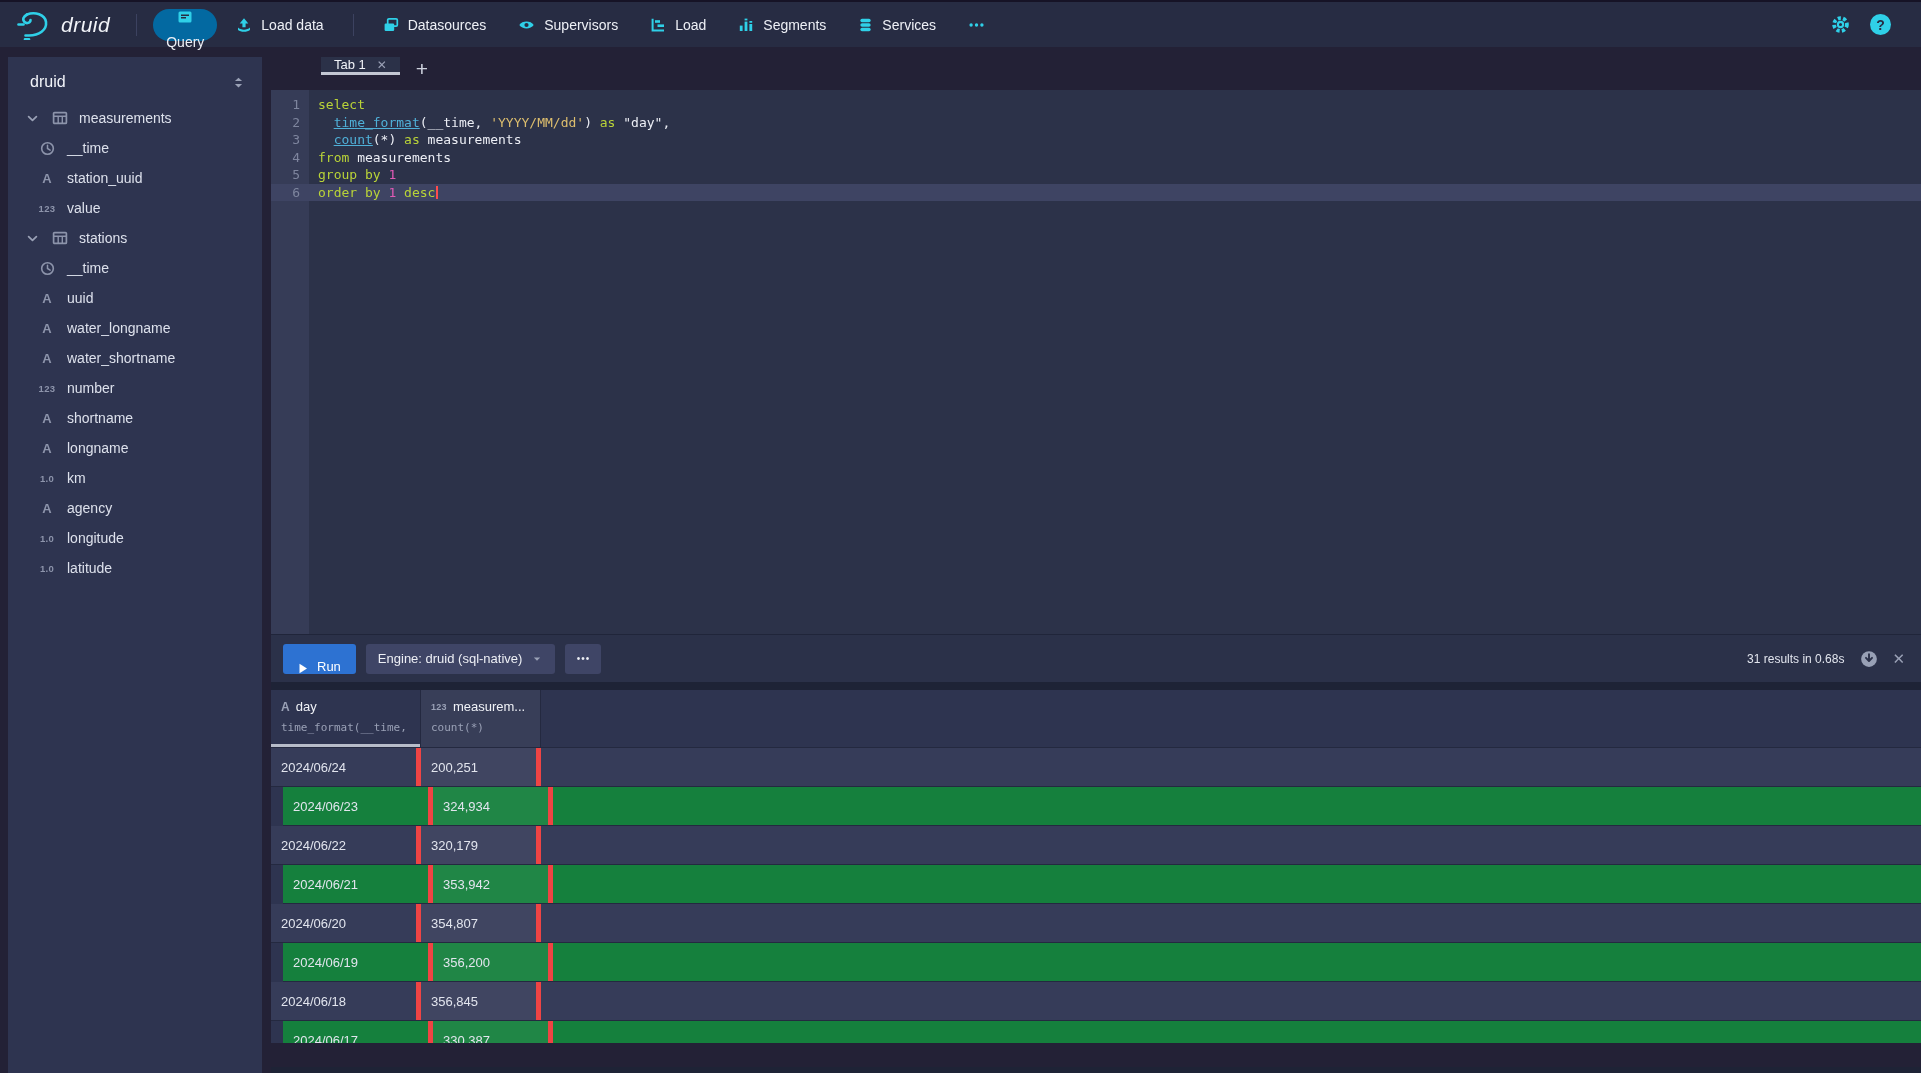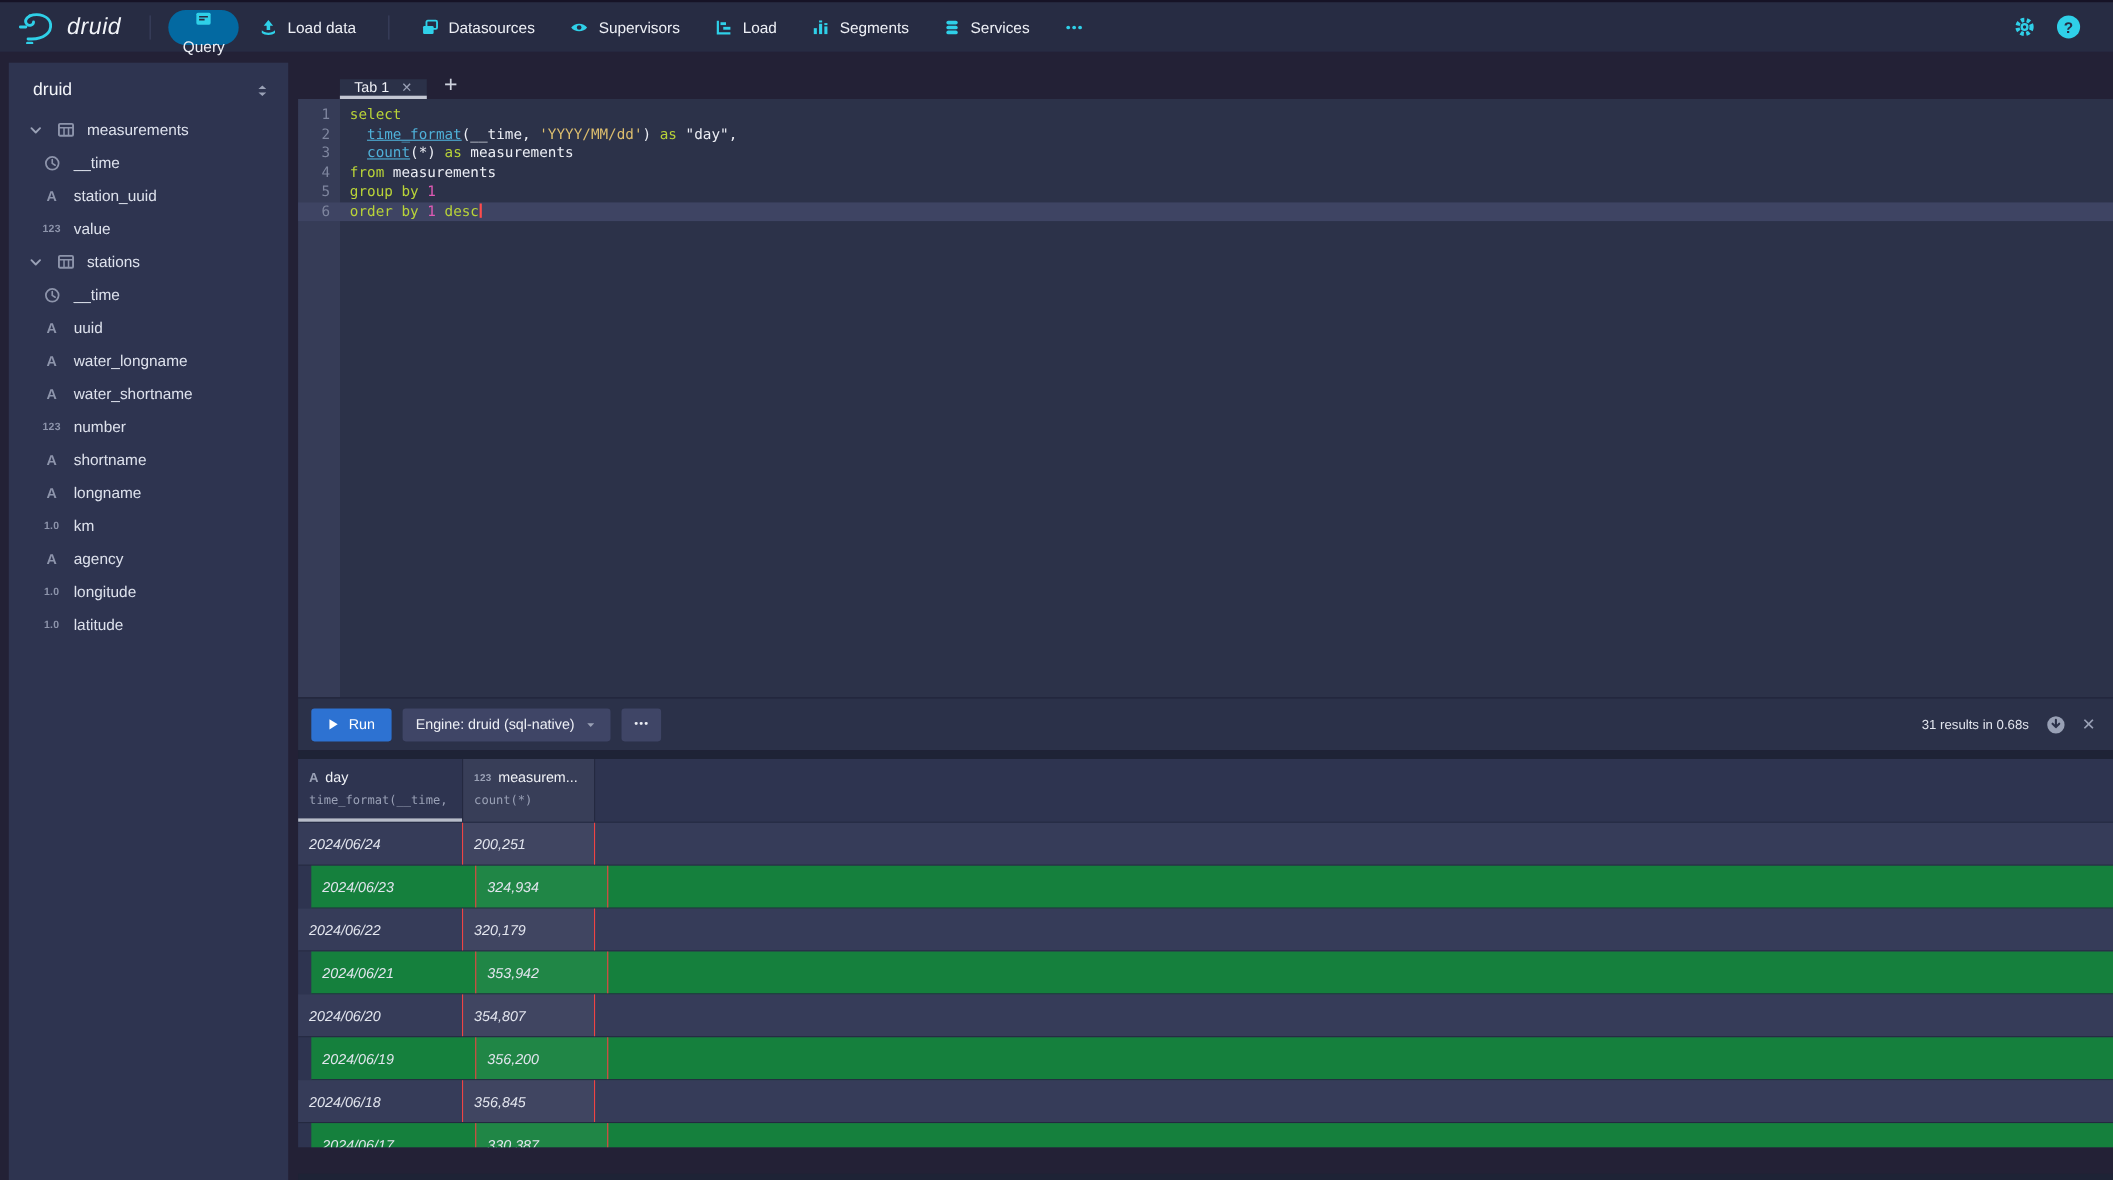--- a/index.html
+++ b/index.html
@@ -32,21 +32,21 @@
     font-size:14px;cursor:pointer;white-space:nowrap;}
   .trow .chev{width:15px;color:#9aa1b6;display:flex;}
   .trow.child{padding-left:29px;gap:10px;}
   .ticon{color:#8d94ab;width:20px;display:flex;align-items:center;justify-content:center;flex:none;}
   .ticon.letter{font-size:13px;font-weight:bold;}
   .ticon.num{font-size:9.5px;font-weight:bold;letter-spacing:.3px;}
 
   
   .main{position:absolute;left:271px;top:57px;width:1650px;bottom:0;}
 
-  .tabbar{position:absolute;top:0;left:0;right:0;height:33px;display:flex;align-items:flex-end;padding-left:38px;}
+  .tabbar{position:absolute;top:0;left:12px;right:0;height:33px;display:flex;align-items:flex-start;padding-left:38px;}
   .tab{display:flex;align-items:center;gap:11px;padding:0 13px;background:#2b3148;
     border-bottom:3px solid #c3c7d3;color:#f0f2f7;font-size:13px;cursor:pointer;}
   .tab-close{color:#9aa1b6;font-size:12px;cursor:pointer;}
   .tab-add{width:44px;display:flex;align-items:center;justify-content:center;color:#ced2de;
     font-size:21px;font-weight:300;cursor:pointer;}
 
   .editor{position:absolute;top:33px;left:0;right:0;height:544px;
     background:linear-gradient(to right,#363c57 0,#363c57 38px,#2c3249 38px);
     font-family:"DejaVu Sans Mono",monospace;font-size:13px;padding-top:6px;cursor:text;}
   .code-line{display:flex;height:17.5px;line-height:17.5px;}
@@ -56,21 +56,21 @@
   .tok-kw{color:#b9d338;}
   .tok-fn{color:#4fb0d8;text-decoration:underline;}
   .tok-str{color:#ddbe6e;}
   .tok-num{color:#e05ab5;}
   .tok-def{color:#eceef5;}
   .caret{display:inline-block;width:2px;height:13px;background:#ff4c4c;vertical-align:-2px;margin-left:1px;}
 
   .runbar{position:absolute;top:577px;left:0;right:0;height:48px;background:#2b3149;
     border-top:1px solid #20253a;display:flex;align-items:center;gap:10px;padding:0 12px;}
   .btn-run{background:#2d72d2;color:#fff;height:30px;padding:0 15px;border-radius:3px;
-    display:flex;align-items:center;gap:9px;font-size:13px;cursor:pointer;}
+    display:flex;align-items:flex-end;gap:9px;font-size:13px;cursor:pointer;}
   .btn-gray{background:#3f4566;color:#edeff5;height:30px;padding:0 12px;border-radius:3px;
     display:flex;align-items:center;gap:9px;font-size:13px;cursor:pointer;}
   .btn-more{width:36px;justify-content:center;letter-spacing:1px;}
   .rb-spacer{flex:1;}
   .status{color:#e2e5ee;font-size:12px;margin-right:6px;}
   .icon-btn{color:#9aa1b6;display:flex;cursor:pointer;}
   .xclose{color:#9aa1b6;font-size:15px;cursor:pointer;padding:0 4px;}
 
   .divider-strip{position:absolute;top:625px;left:0;right:0;height:8px;background:#1e2336;}
 
@@ -82,21 +82,21 @@
   .cname{color:#f0f2f7;font-size:13px;display:flex;align-items:center;gap:6px;white-space:nowrap;overflow:hidden;}
   .cicon{color:#9aa1b6;flex:none;font-weight:bold;}
   .cicon.letter{font-size:12px;}
   .cicon.num{font-size:9px;letter-spacing:.3px;}
   .expr{font-family:"DejaVu Sans Mono",monospace;font-size:11px;color:#9aa1b6;margin-top:7px;
     white-space:nowrap;overflow:hidden;}
   .rrow{height:39px;display:flex;border-bottom:1px solid #242940;}
   .rrow.light{background:#363c59;}
   .rrow.dark{background:#15803d;margin-left:12px;}
   .td{width:150px;padding:0 10px;display:flex;align-items:center;color:#e2e5ee;font-size:13px;
-    border-right:1px solid #ef4444;cursor:pointer;font-style:italic;}
+    border-right:5px solid #ef4444;cursor:pointer;}
   .td.c2{width:120px;background:rgba(255,255,255,0.05);}
   .rfill{flex:1;}
 
   .pagination{position:absolute;top:986px;left:0;right:0;height:24px;background:#2c3249;
     display:flex;align-items:center;gap:4px;padding-left:8px;color:#e6e9f0;font-size:13px;margin-top:40px;}
   .pg-btn{color:#9aa1b6;display:flex;align-items:center;justify-content:center;width:26px;height:24px;cursor:pointer;}
   .pg-label{margin-left:14px;}
   .bottomstrip{position:absolute;top:1010px;left:0;right:0;height:6px;background:#1e2336;}
 </style>
 </head>

